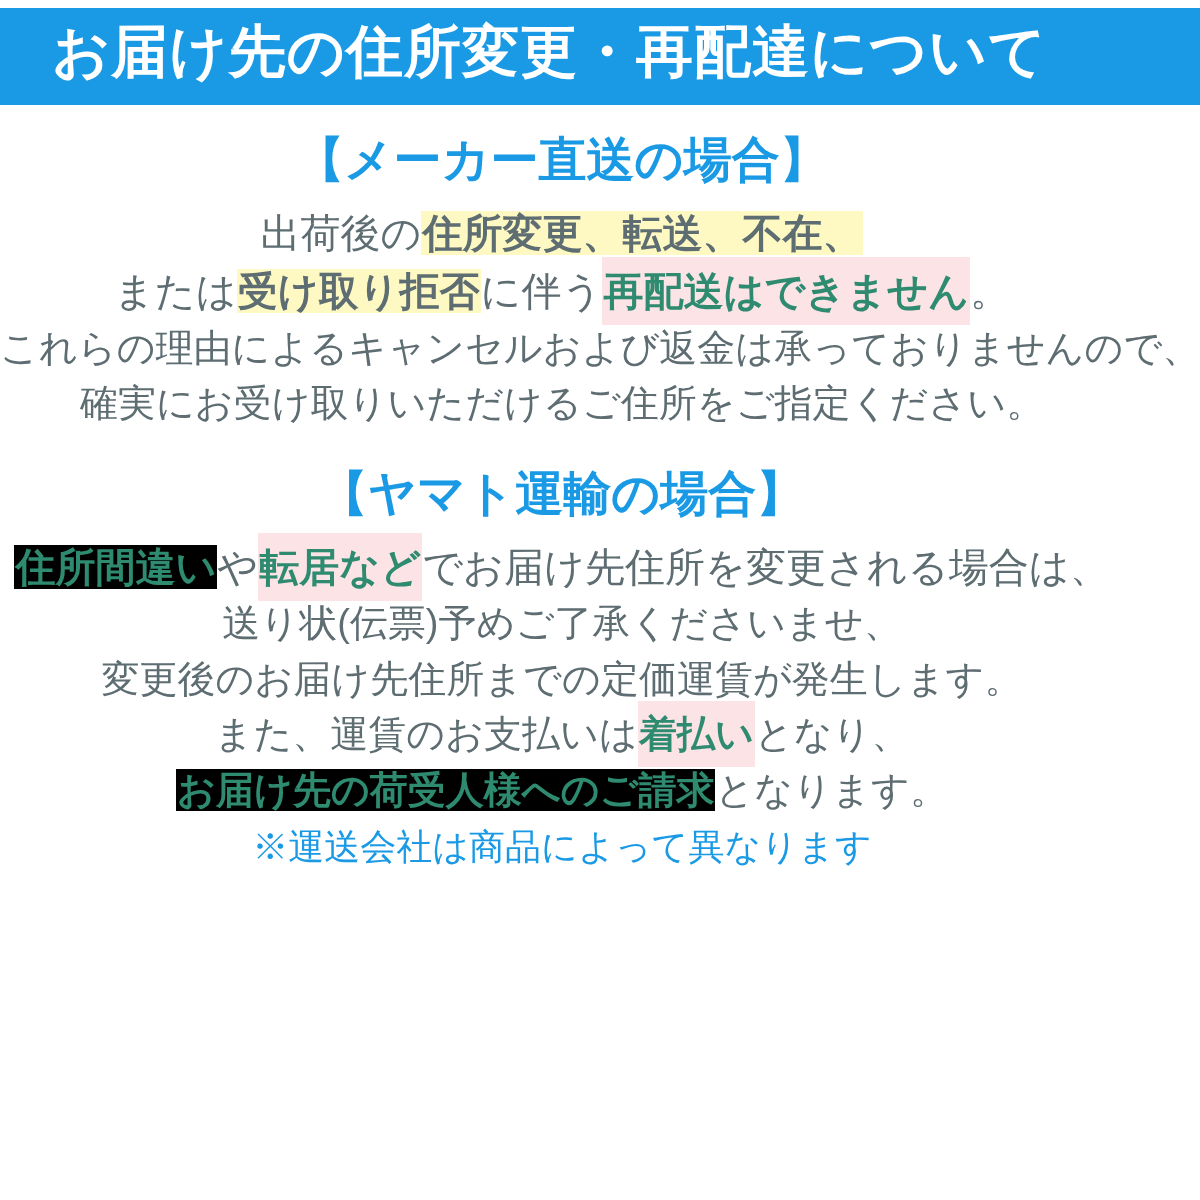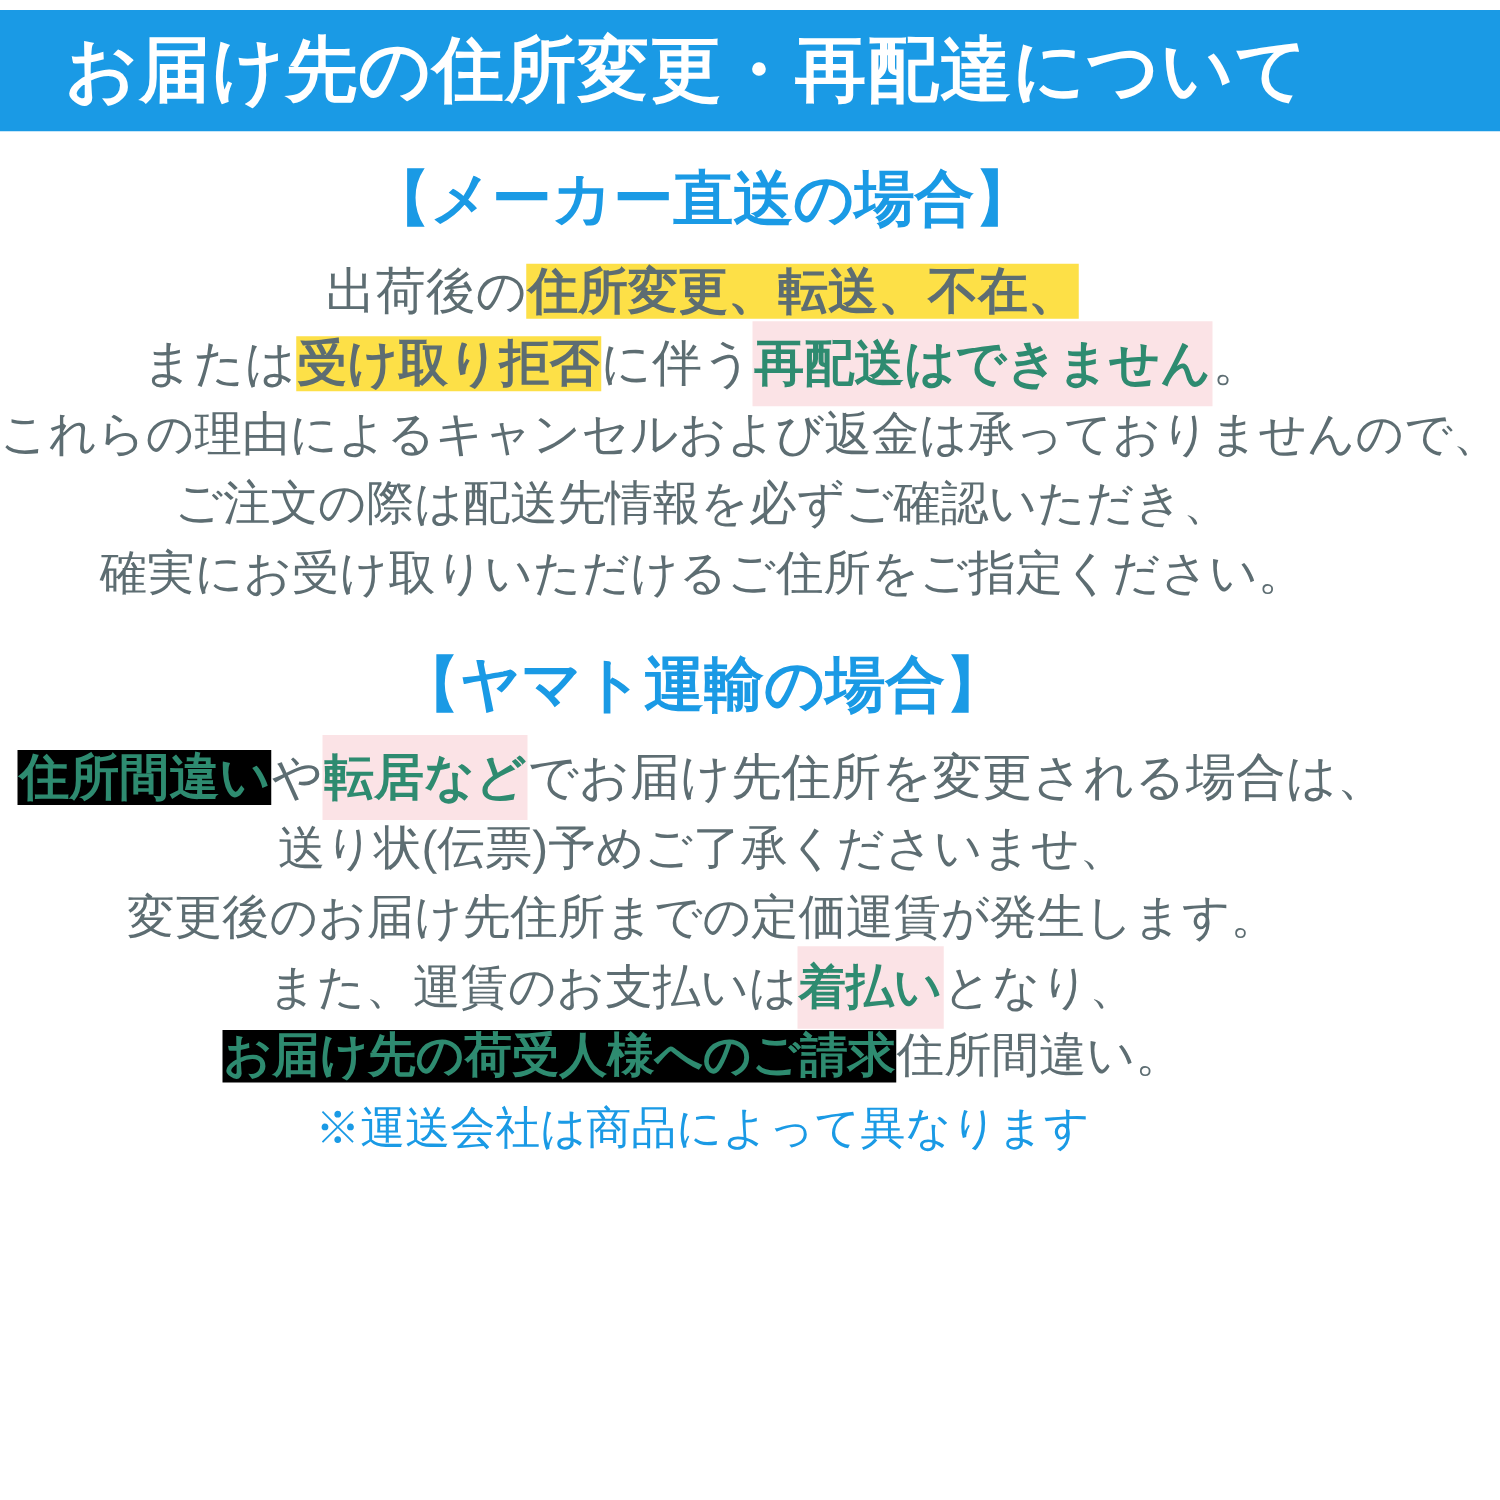--- a/index.html
+++ b/index.html
@@ -21,20 +21,21 @@
   }
   .banner {
     position: absolute;
     left: 0;
     top: 8px;
     width: 1200px;
     height: 97px;
     background: #1a9ae5;
     display: flex;
     align-items: center;
+    font-family: Liberation Mono, monospace;
   }
   .banner-title {
     color: #ffffff;
     font-size: 57px;
     font-weight: bold;
     letter-spacing: 1px;
     padding-left: 52px;
     line-height: 1;
     white-space: nowrap;
   }
@@ -63,21 +64,21 @@
   .line.big {
     font-size: 40px;
   }
   .hl-green {
     background: #000000;
     color: #2e8b70;
     font-weight: bold;
     padding: 0 1px;
   }
   .hl-pink {
-    background: #fde047;
+    background: #fef9c3;
     color: #5d6d72;
     font-weight: bold;
     padding: 0 1px;
   }
   .hl-pink-strong {
     background: #fbe3e6;
     color: #2e8b70;
     font-weight: bold;
     padding: 12px 1px;
   }
@@ -105,39 +106,38 @@
 
     <div class="line big">
       <span>出荷後の</span><span class="hl-pink">住所変更、転送、不在、</span>
     </div>
 
     <div class="line big">
       <span>または</span><span class="hl-pink">受け取り拒否</span><span>に伴う</span><span class="hl-pink-strong">再配送はできません</span><span>。</span>
     </div>
 
     <div class="line">これらの理由によるキャンセルおよび返金は承っておりませんので、</div>
-    <div class="line">ご注文の際は配送先情報を必ずご確認いただき、</div>
     <div class="line">確実にお受け取りいただけるご住所をご指定ください。</div>
 
     <div class="gap-a"></div>
 
     <div class="section-head">【ヤマト運輸の場合】</div>
 
     <div class="line big">
       <span class="hl-green">住所間違い</span><span>や</span><span class="hl-pink-strong">転居など</span><span>でお届け先住所を変更される場合は、</span>
     </div>
 
     <div class="line">送り状(伝票)予めご了承くださいませ、</div>
     <div class="line">変更後のお届け先住所までの定価運賃が発生します。</div>
 
     <div class="line">
       <span>また、運賃のお支払いは</span><span class="hl-pink-strong">着払い</span><span>となり、</span>
     </div>
 
     <div class="line">
-      <span class="hl-green">お届け先の荷受人様へのご請求</span><span>住所間違い。</span>
+      <span class="hl-green">お届け先の荷受人様へのご請求</span><span>となります。</span>
     </div>
 
 
     <div class="note">※運送会社は商品によって異なります</div>
 
   </div>
 </div>
 
 </body></html>

